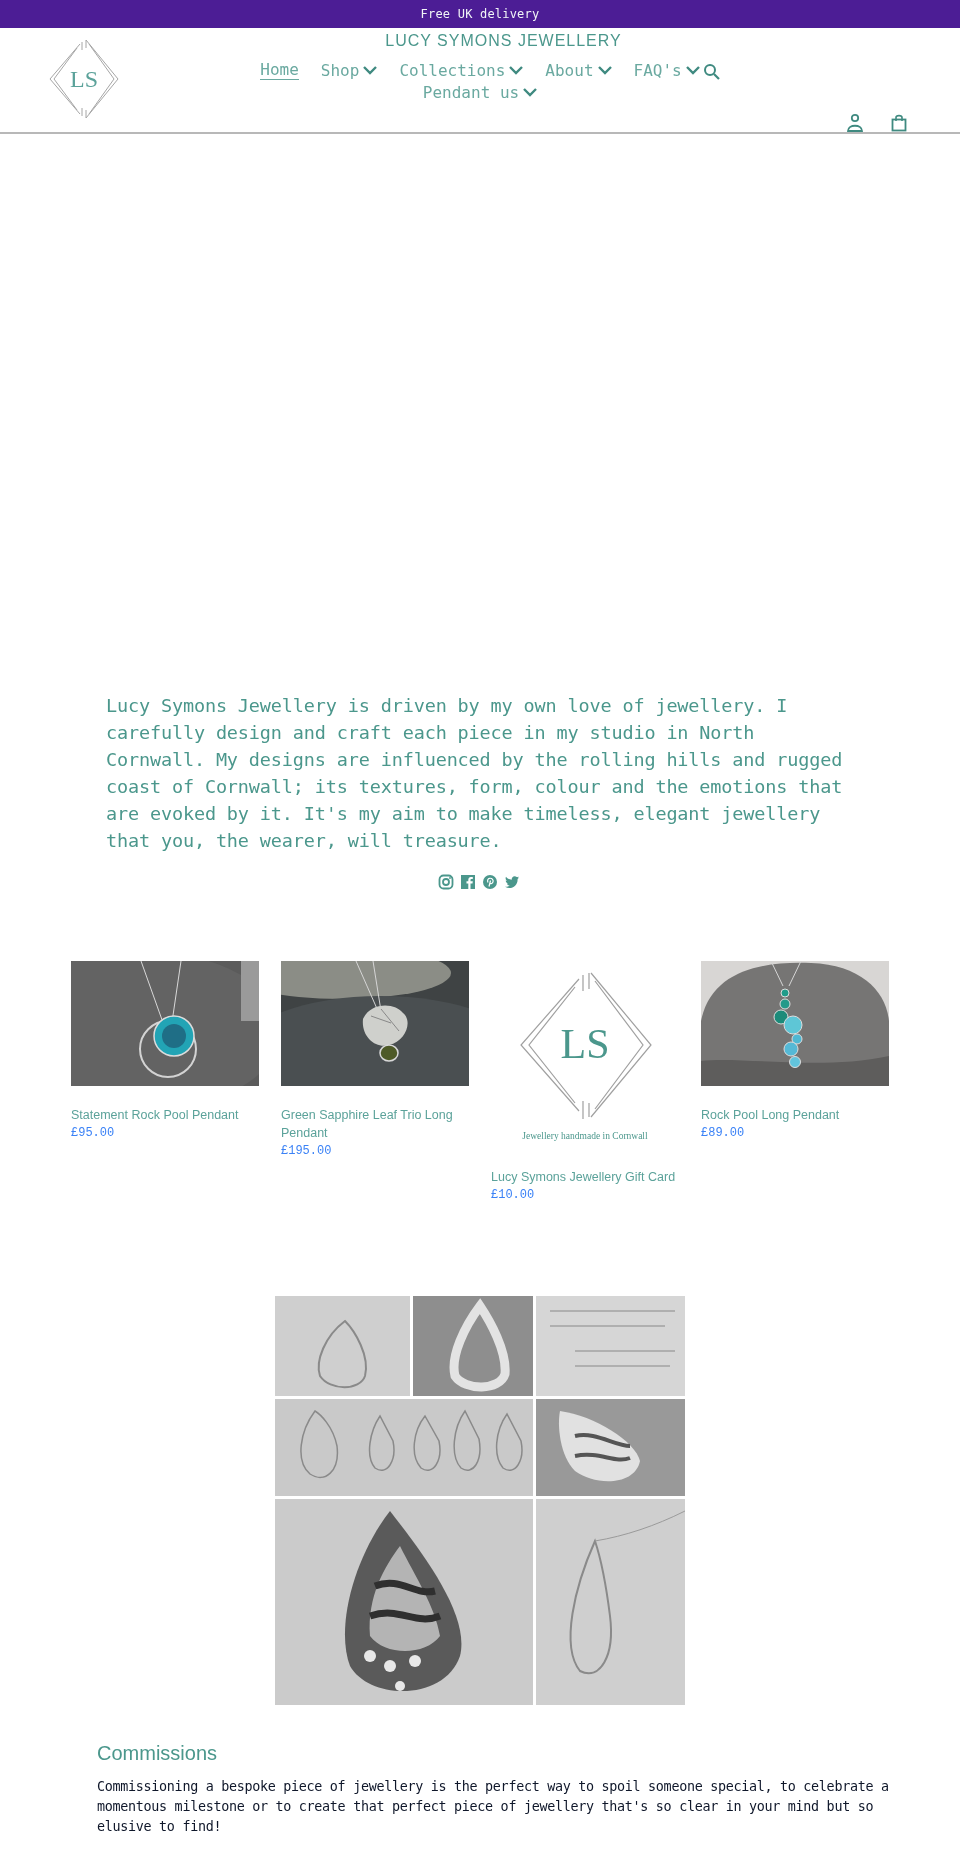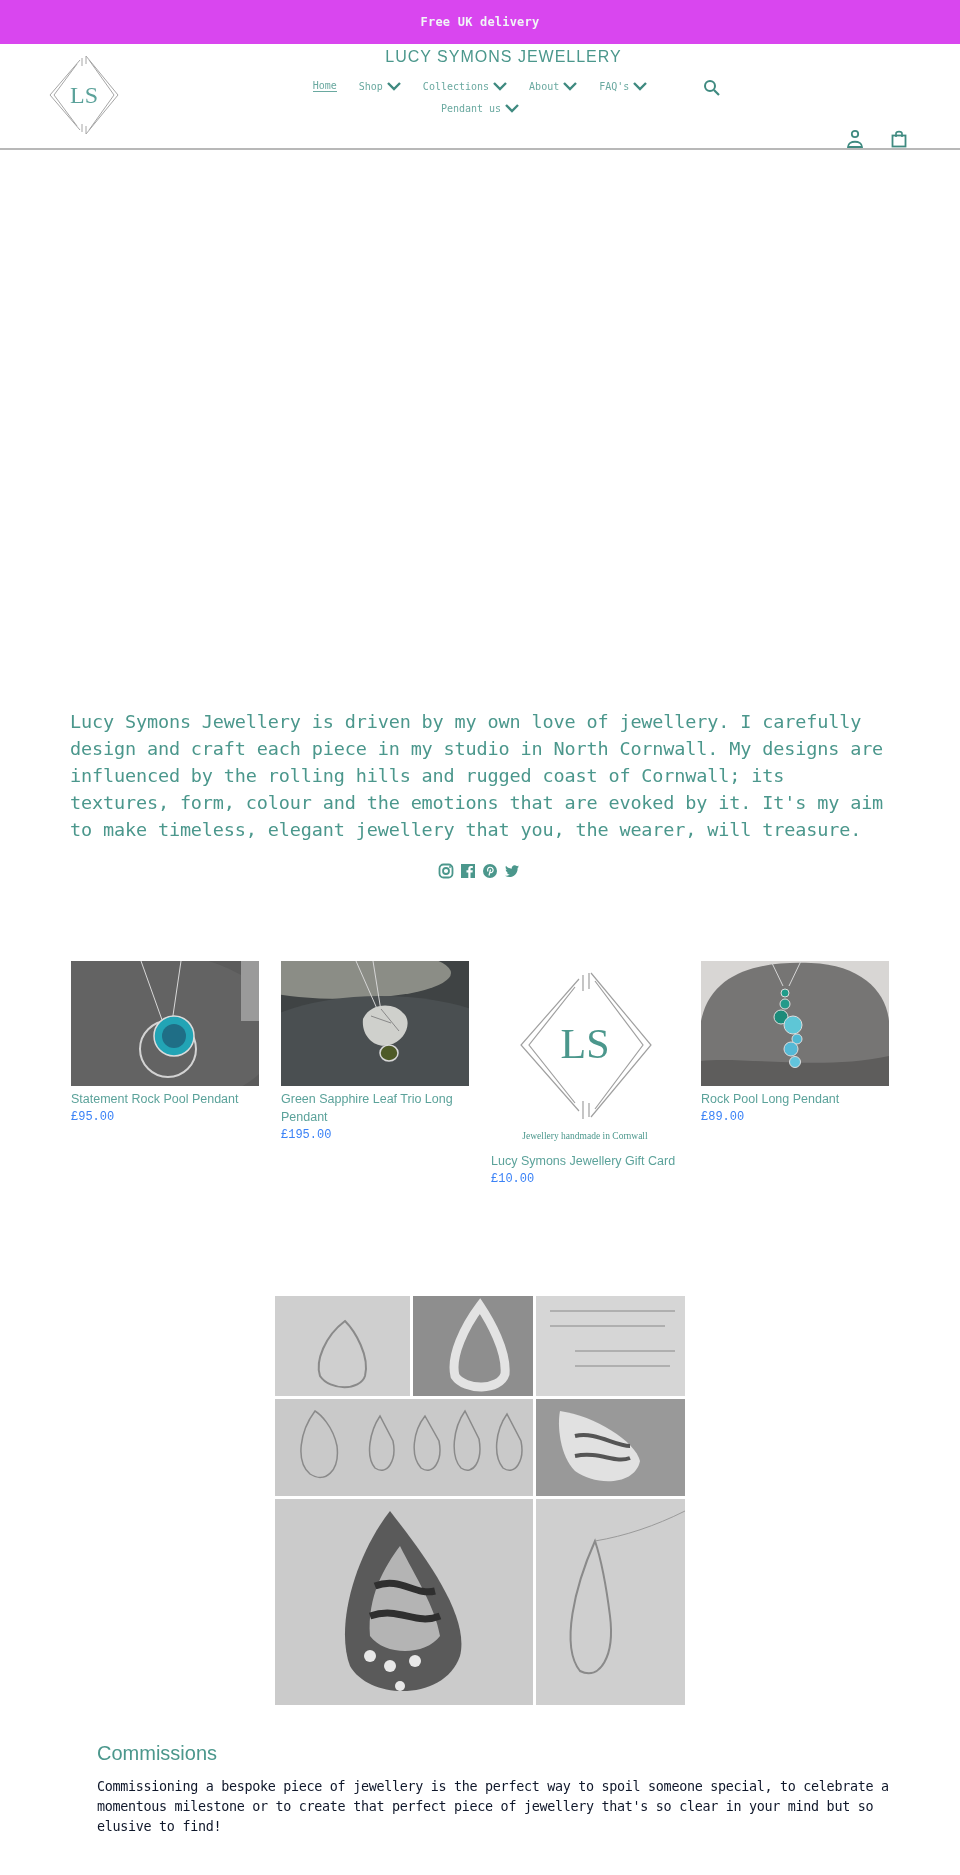--- a/index.html
+++ b/index.html
@@ -1,41 +1,41 @@
 <!DOCTYPE html>
 <html><head>
   <meta charset="utf-8">
   <style>
     * { box-sizing: border-box; margin: 0; padding: 0; }
     html, body { width: 960px; background: #ffffff; }
     body { font-family: "DejaVu Sans Mono", monospace; color: #4b978c; height: 1875px; overflow: hidden; position: relative; }
 
-    .announce { height: 44px; background: #d946ef; color: #f1f5f7; font-size: 12px; display: flex; align-items: center; justify-content: center; letter-spacing: 0.2px; font-weight: bold; }
+    .announce { height: 28px; background: #4c1d95; color: #f1f5f7; font-size: 12px; display: flex; align-items: center; justify-content: center; letter-spacing: 0.2px; }
 
     .header { position: relative; height: 106px; border-bottom: 2px solid #b8b8b8; }
     .logo { position: absolute; left: 46px; top: 8px; width: 76px; height: 86px; }
     .site-title { position: absolute; top: 4px; left: 0; right: 0; text-align: center; font-family: "Liberation Sans", sans-serif; font-size: 16px; letter-spacing: 1px; color: #4b978c; padding-left: 47px; }
-    .nav { position: absolute; top: 34px; left: 230px; width: 500px; display: flex; flex-wrap: wrap; justify-content: center; row-gap: 6px; column-gap: 22px; font-size: 10px; color: #6aa9a0; }
+    .nav { position: absolute; top: 34px; left: 230px; width: 500px; display: flex; flex-wrap: wrap; justify-content: center; row-gap: 6px; column-gap: 22px; font-size: 16px; color: #6aa9a0; }
     .nav-item { display: flex; align-items: center; gap: 4px; cursor: pointer; height: 16px; }
     .nav-item.active .nav-label { border-bottom: 1px solid #6aa9a0; }
     .chev { width: 14px; height: 10px; }
     .search-btn { position: absolute; left: 703px; top: 35px; width: 18px; height: 18px; cursor: pointer; }
     .account-btn { position: absolute; left: 846px; top: 85px; width: 18px; height: 20px; cursor: pointer; }
     .cart-btn { position: absolute; left: 891px; top: 86px; width: 16px; height: 18px; cursor: pointer; }
 
     .hero { height: 558px; }
 
-    .intro { padding: 0 70px; font-size: 18.5px; line-height: 27px; color: #4b978c; letter-spacing: -0.15px; }
+    .intro { padding: 0 106px; font-size: 18.5px; line-height: 27px; color: #4b978c; letter-spacing: -0.15px; }
     .social { display: flex; justify-content: center; gap: 6px; margin-top: 20px; margin-left: -3px; }
     .social span { width: 16px; height: 16px; display: inline-block; cursor: pointer; }
 
     .products { position: absolute; top: 961px; left: 71px; display: flex; gap: 22px; }
     .card { width: 188px; cursor: pointer; }
     .card .thumb { width: 188px; height: 125px; display: block; overflow: hidden; }
-    .card .title { font-family: "Liberation Sans", sans-serif; font-size: 12.5px; line-height: 18px; color: #5ba29a; margin-top: 4px; }
+    .card .title { font-family: "Liberation Sans", sans-serif; font-size: 12.5px; line-height: 18px; color: #5ba29a; margin-top: 20px; }
     .card .price { font-family: "Liberation Mono", monospace; font-size: 12px; color: #3b82f6; line-height: 18px; }
     .card.gift .thumb { height: 187px; }
 
     .collage { position: absolute; top: 1296px; left: 275px; width: 410px; height: 409px; background: #dcdcdc; overflow: hidden; cursor: default; }
 
     .commissions { position: absolute; top: 1742px; left: 97px; width: 800px; }
     .commissions h2 { font-family: "Liberation Sans", sans-serif; font-weight: normal; font-size: 20px; color: #4b978c; margin-bottom: 12px; }
     .commissions p { font-size: 13.4px; line-height: 20px; color: #0f172a; margin-bottom: 10px; letter-spacing: -0.3px; }
   </style>
 </head>

